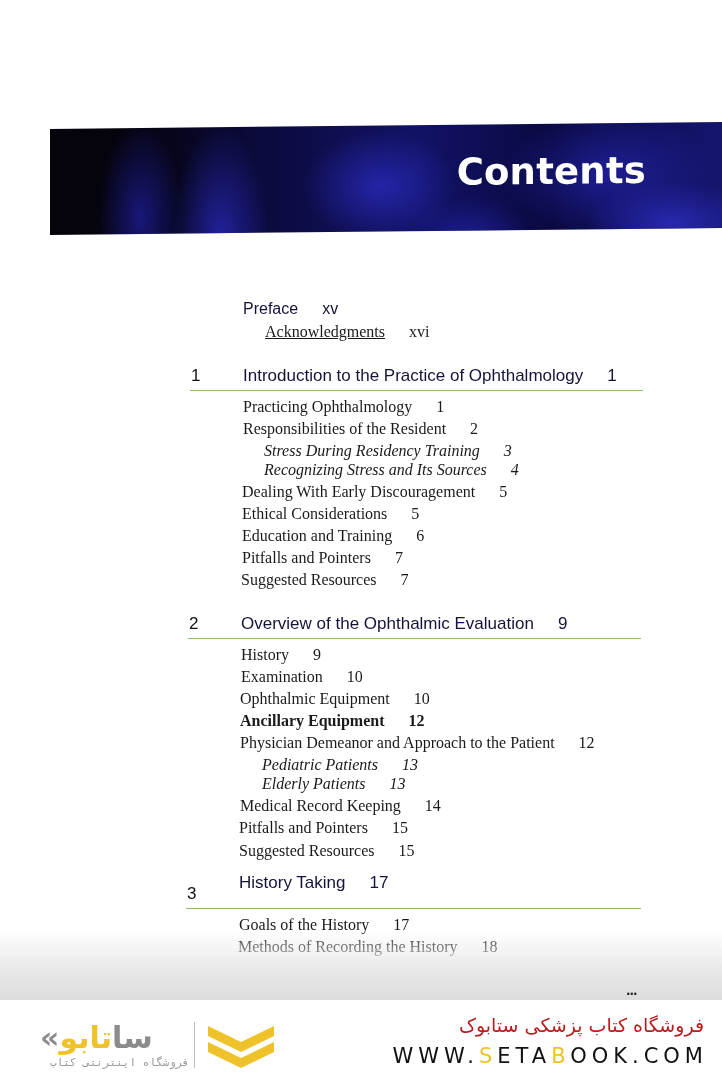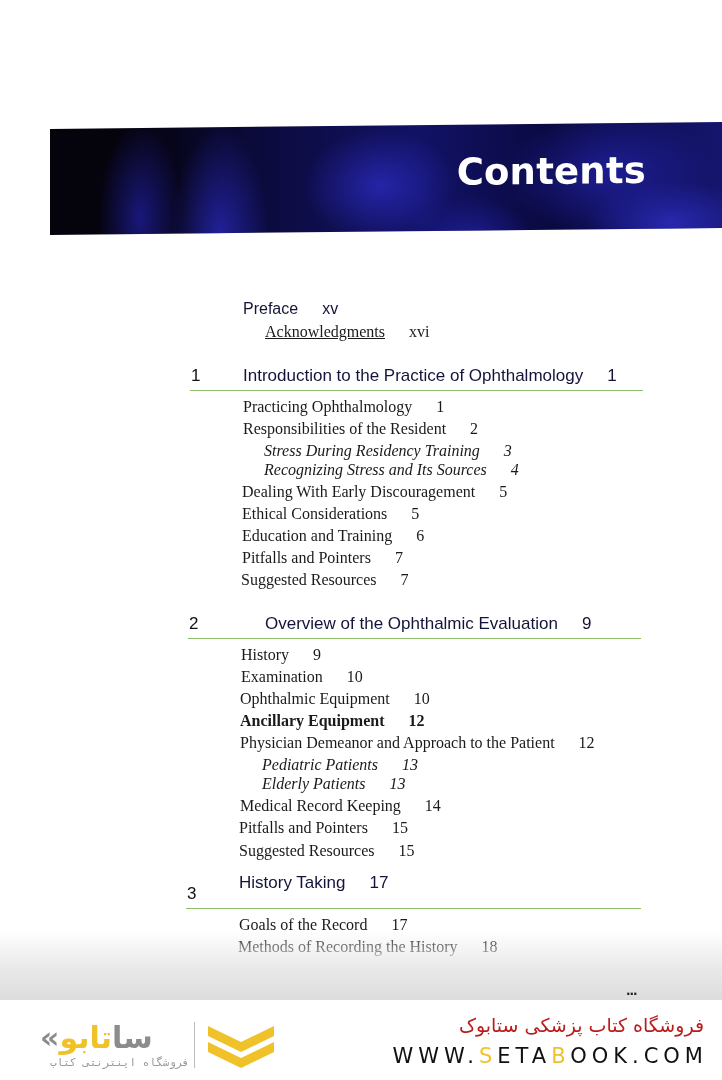--- a/index.html
+++ b/index.html
@@ -92,21 +92,21 @@
     <div class="row" style="left:243px; top:419px;"><span>Responsibilities of the Resident</span><span class="pg">2</span></div>
     <div class="row it" style="left:264px; top:441px;"><span>Stress During Residency Training</span><span class="pg">3</span></div>
     <div class="row it" style="left:264px; top:460px;"><span>Recognizing Stress and Its Sources</span><span class="pg">4</span></div>
     <div class="row" style="left:242px; top:482px;"><span>Dealing With Early Discouragement</span><span class="pg">5</span></div>
     <div class="row" style="left:242px; top:504px;"><span>Ethical Considerations</span><span class="pg">5</span></div>
     <div class="row" style="left:242px; top:526px;"><span>Education and Training</span><span class="pg">6</span></div>
     <div class="row" style="left:242px; top:548px;"><span>Pitfalls and Pointers</span><span class="pg">7</span></div>
     <div class="row" style="left:241px; top:570px;"><span>Suggested Resources</span><span class="pg">7</span></div>
 
     <div class="chap-num" style="left:189px; top:614px;">2</div>
-    <div class="chap-title" style="left:241px; top:614px;margin-left:24px;">
+    <div class="chap-title" style="left:241px; top:614px;">
       <span>Overview of the Ophthalmic Evaluation</span><span class="pg">9</span>
     </div>
     <div class="rule" style="left:188px; top:638px; width:453px;"></div>
 
     <div class="row" style="left:241px; top:645px;"><span>History</span><span class="pg">9</span></div>
     <div class="row" style="left:241px; top:667px;"><span>Examination</span><span class="pg">10</span></div>
     <div class="row" style="left:240px; top:689px;"><span>Ophthalmic Equipment</span><span class="pg">10</span></div>
     <div class="row" style="left:240px; top:711px;font-weight:bold;"><span>Ancillary Equipment</span><span class="pg">12</span></div>
     <div class="row" style="left:240px; top:733px;"><span>Physician Demeanor and Approach to the Patient</span><span class="pg">12</span></div>
     <div class="row it" style="left:262px; top:755px;"><span>Pediatric Patients</span><span class="pg">13</span></div>
@@ -114,21 +114,21 @@
     <div class="row" style="left:240px; top:796px;"><span>Medical Record Keeping</span><span class="pg">14</span></div>
     <div class="row" style="left:239px; top:818px;"><span>Pitfalls and Pointers</span><span class="pg">15</span></div>
     <div class="row" style="left:239px; top:841px;"><span>Suggested Resources</span><span class="pg">15</span></div>
 
     <div class="chap-num" style="left:187px; top:884px;">3</div>
     <div class="chap-title" style="left:239px; top:873px;">
       <span>History Taking</span><span class="pg">17</span>
     </div>
     <div class="rule" style="left:186px; top:908px; width:455px;"></div>
 
-    <div class="row" style="left:239px; top:915px;"><span>Goals of the Record</span><span class="pg">17</span></div>
+    <div class="row" style="left:239px; top:915px;"><span>Goals of the History</span><span class="pg">17</span></div>
     <div class="row" style="left:238px; top:937px;"><span>Methods of Recording the History</span><span class="pg">18</span></div>
   </div>
 
   <div class="page-shadow"></div>
   <div class="more">...</div>
 </div>
 
 <div class="footer">
   <div class="logo">
     <div class="logo-word"><span>«سا</span><span class="gold">تابو</span></div>

